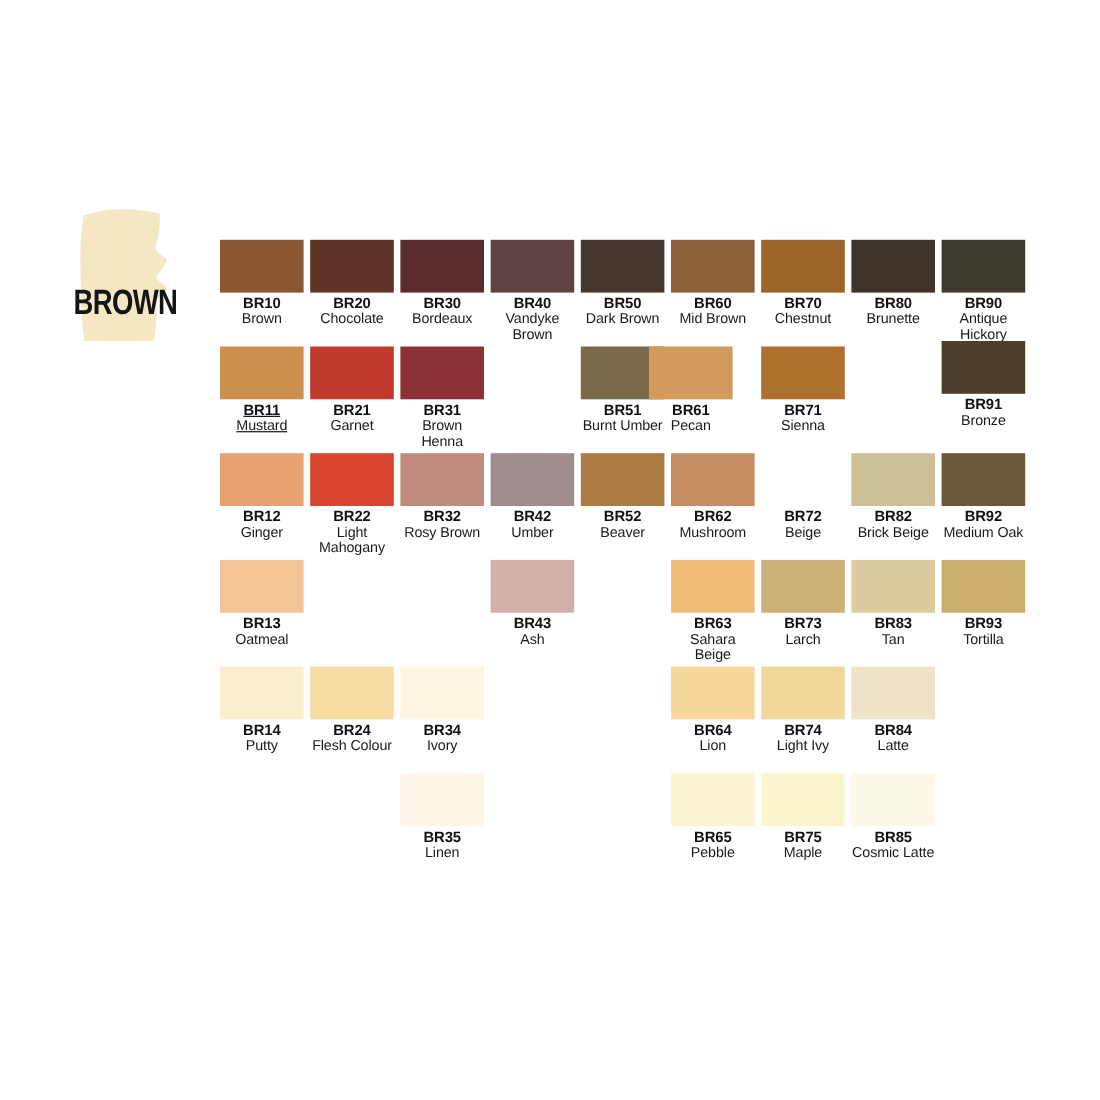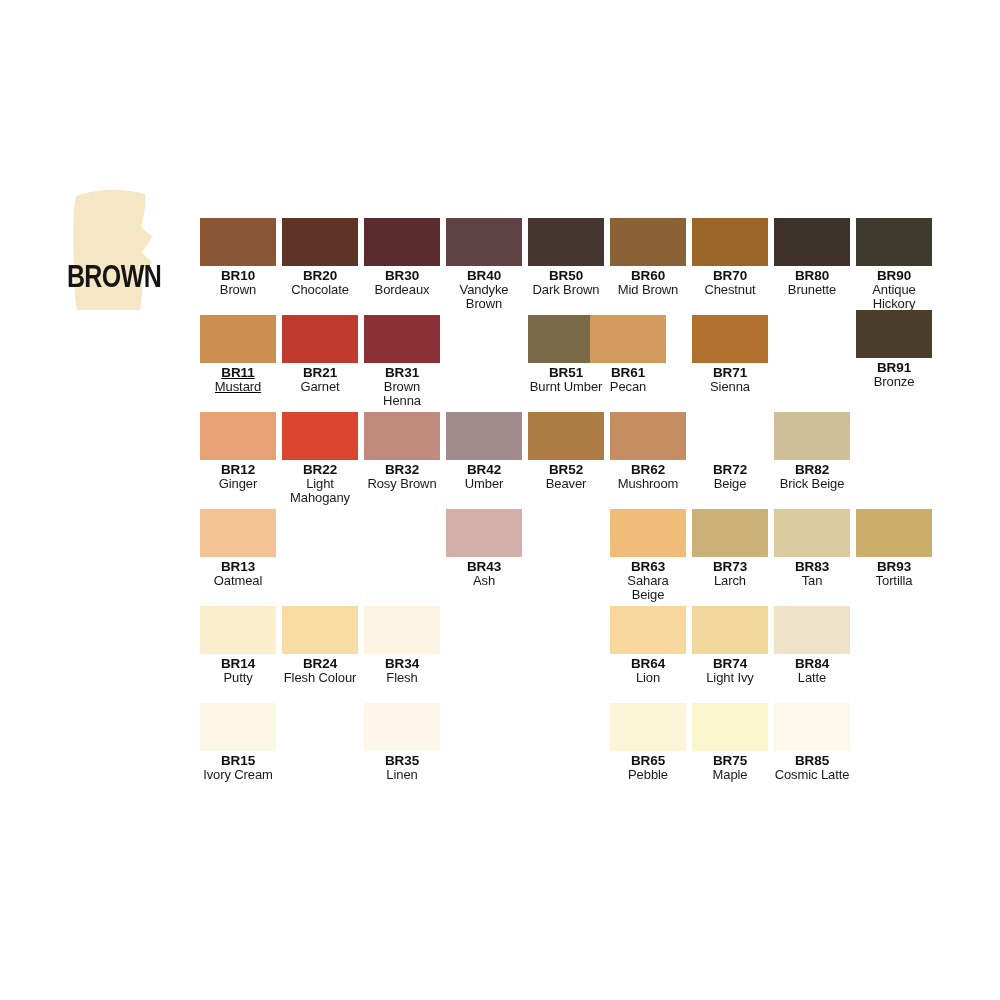--- a/index.html
+++ b/index.html
@@ -275,20 +275,27 @@
           <span class="cname">Beige</span>
         </div>
       </div>
       <div class="cell" style="left: 574px; top: 194px;">
         <div class="swatch" title="Brick Beige" style="width: 76px; height: 48px; background: rgb(205, 192, 150);"></div>
         <div class="cell-label">
           <span class="code">BR82</span>
           <span class="cname">Brick Beige</span>
         </div>
       </div>
+      <div class="cell" style="left: 656px; top: 194px;">
+        <div class="swatch" title="Medium Oak" style="width: 76px; height: 48px; background: rgb(107, 88, 56);"></div>
+        <div class="cell-label">
+          <span class="code">BR92</span>
+          <span class="cname">Medium Oak</span>
+        </div>
+      </div>
       <div class="cell" style="left: 0px; top: 291px;">
         <div class="swatch" title="Oatmeal" style="width: 76px; height: 48px; background: rgb(243, 194, 149);"></div>
         <div class="cell-label">
           <span class="code">BR13</span>
           <span class="cname">Oatmeal</span>
         </div>
       </div>
       <div class="cell empty" style="left: 82px; top: 291px;"></div>
       <div class="cell empty" style="left: 164px; top: 291px;"></div>
       <div class="cell" style="left: 246px; top: 291px;">
@@ -338,21 +345,21 @@
         <div class="swatch" title="Flesh Colour" style="width: 76px; height: 48px; background: rgb(247, 221, 164);"></div>
         <div class="cell-label">
           <span class="code">BR24</span>
           <span class="cname">Flesh Colour</span>
         </div>
       </div>
       <div class="cell" style="left: 164px; top: 388px;">
         <div class="swatch" title="Ivory" style="width: 76px; height: 48px; background: rgb(253, 244, 226);"></div>
         <div class="cell-label">
           <span class="code">BR34</span>
-          <span class="cname">Flesh</span>
+          <span class="cname">Ivory</span>
         </div>
       </div>
       <div class="cell empty" style="left: 246px; top: 388px;"></div>
       <div class="cell empty" style="left: 328px; top: 388px;"></div>
       <div class="cell" style="left: 410px; top: 388px;">
         <div class="swatch" title="Lion" style="width: 76px; height: 48px; background: rgb(247, 215, 155);"></div>
         <div class="cell-label">
           <span class="code">BR64</span>
           <span class="cname">Lion</span>
         </div>
@@ -365,27 +372,20 @@
         </div>
       </div>
       <div class="cell" style="left: 574px; top: 388px;">
         <div class="swatch" title="Latte" style="width: 76px; height: 48px; background: rgb(238, 226, 200);"></div>
         <div class="cell-label">
           <span class="code">BR84</span>
           <span class="cname">Latte</span>
         </div>
       </div>
       <div class="cell empty" style="left: 656px; top: 388px;"></div>
-      <div class="cell" style="left: 0px; top: 485px;">
-        <div class="swatch" title="Ivory Cream" style="width: 76px; height: 48px; background: rgb(252, 246, 228);"></div>
-        <div class="cell-label">
-          <span class="code">BR15</span>
-          <span class="cname">Ivory Cream</span>
-        </div>
-      </div>
       <div class="cell empty" style="left: 82px; top: 485px;"></div>
       <div class="cell" style="left: 164px; top: 485px;">
         <div class="swatch" title="Linen" style="width: 76px; height: 48px; background: rgb(252, 247, 233);"></div>
         <div class="cell-label">
           <span class="code">BR35</span>
           <span class="cname">Linen</span>
         </div>
       </div>
       <div class="cell empty" style="left: 246px; top: 485px;"></div>
       <div class="cell empty" style="left: 328px; top: 485px;"></div>

